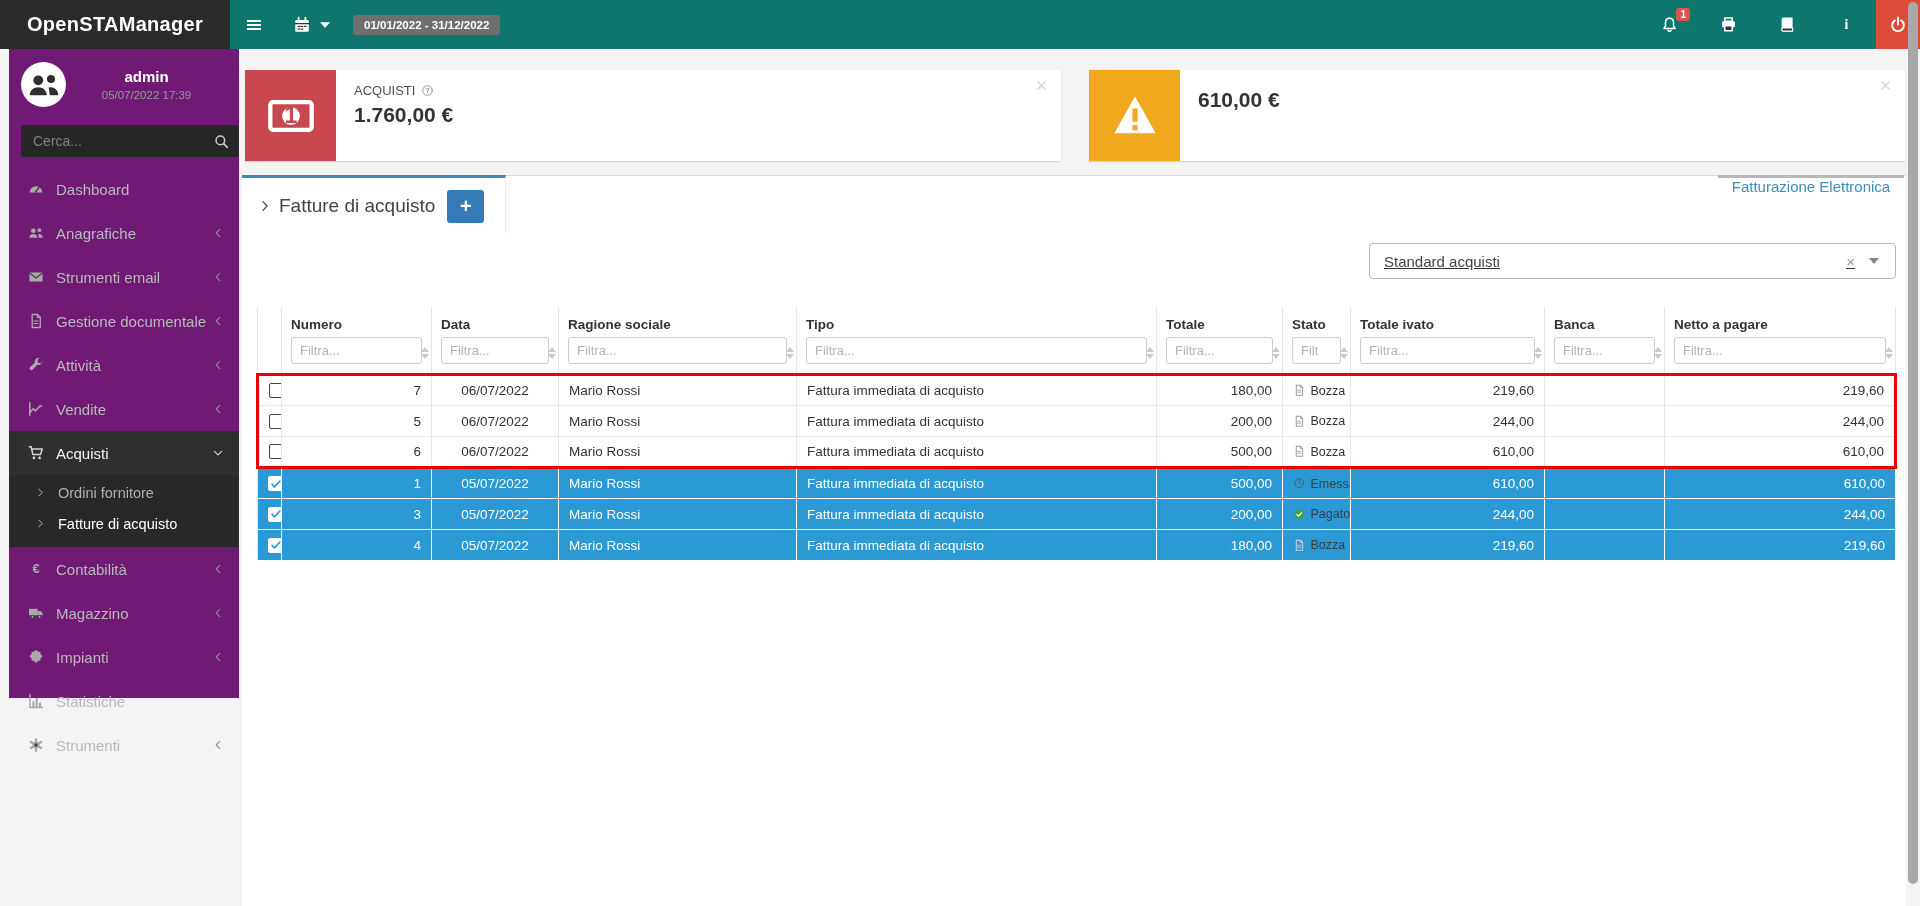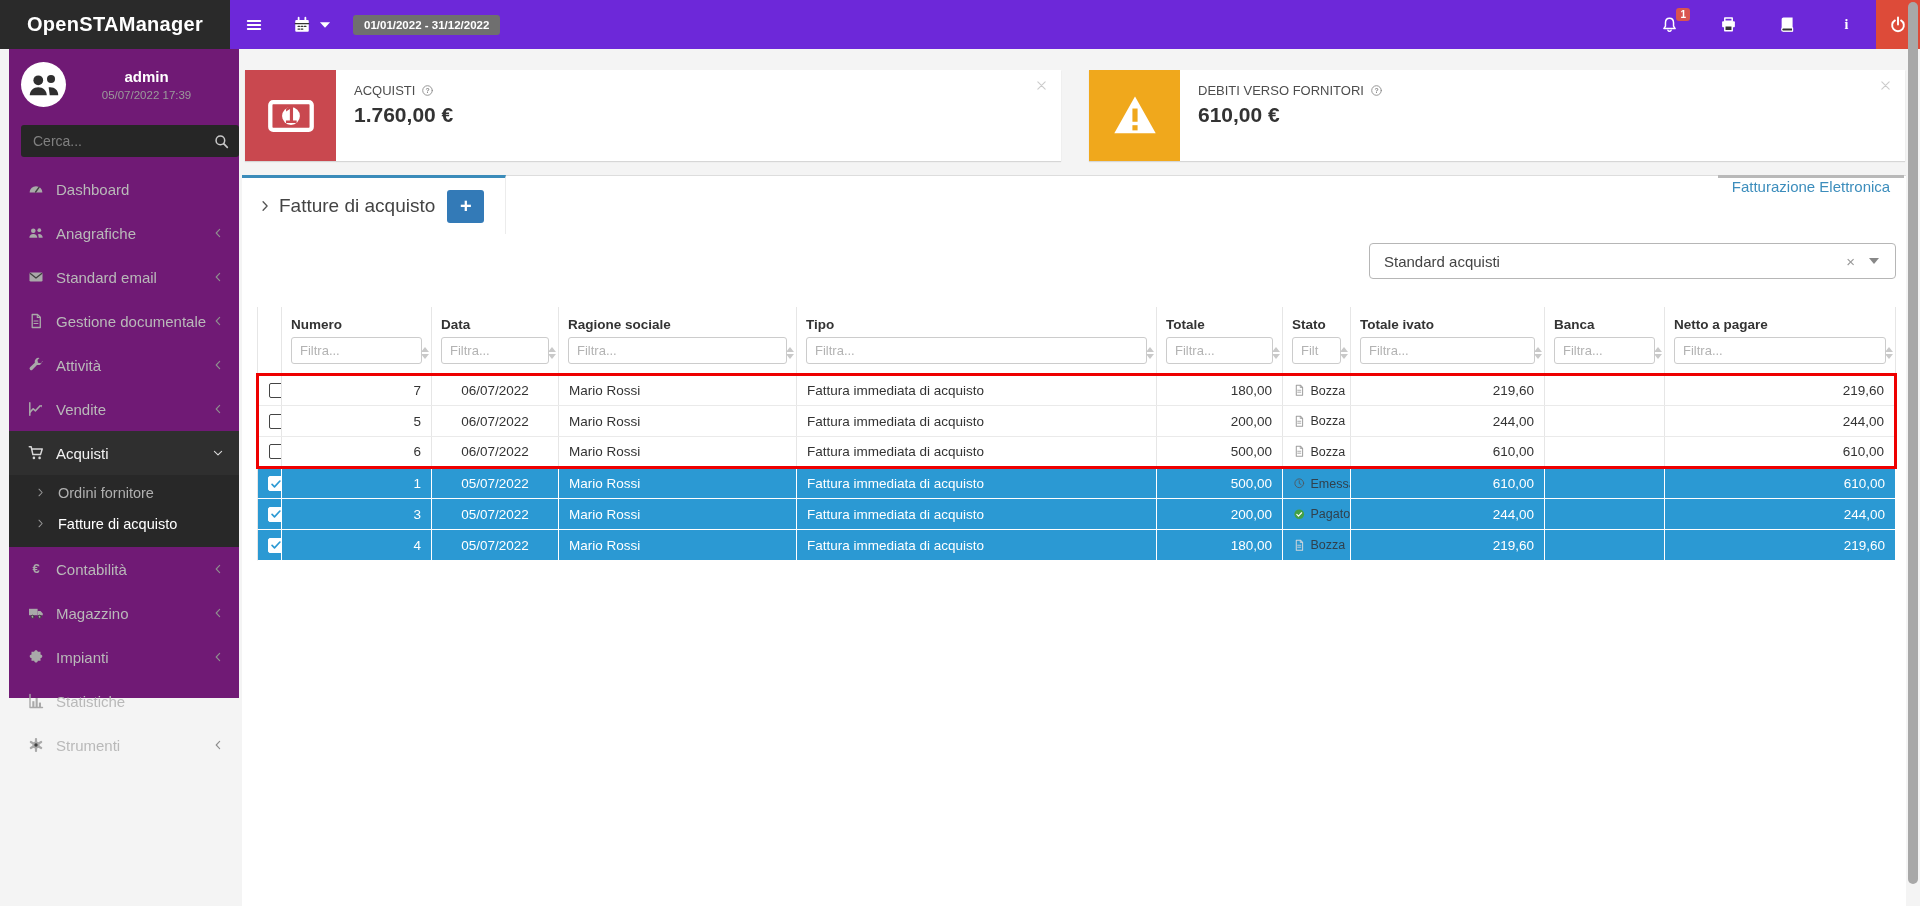--- a/index.html
+++ b/index.html
@@ -1,21 +1,21 @@
 <!DOCTYPE html>
 <html><head>
 <meta charset="utf-8">
 <style>
   * { margin:0; padding:0; box-sizing:border-box; }
   html,body { width:1920px; height:906px; overflow:hidden; }
   body { font-family:"Liberation Sans", sans-serif; background:#f4f4f4; position:relative; color:#333; }
   .ic { display:inline-flex; line-height:0; }
 
   
-  .navbar { position:absolute; left:0; top:0; width:1920px; height:49px; background:#6d28d9; z-index:5;text-align:center; }
+  .navbar { position:absolute; left:0; top:0; width:1920px; height:49px; background:#0f766e; z-index:5;text-align:center; }
   .brand { position:absolute; left:0; top:0; width:230px; height:49px; background:#2a2a2a; color:#fff;
            font-size:20px; font-weight:bold; letter-spacing:.3px; display:flex; align-items:center; justify-content:center; }
   .nav-left { position:absolute; left:230px; top:0; height:49px; display:flex; align-items:center; }
   .nav-btn { height:49px; display:flex; align-items:center; padding:0 15px; color:#fff; cursor:pointer; }
   .nav-btn .ic { font-size:18px; }
   .cal-caret { font-size:10px; margin-left:5px; color:#fff; }
   .daterange { background:#6f6f6f; color:#fff; font-size:11.5px; font-weight:bold; padding:4px 11px; border-radius:3px; margin-left:4px; }
   .nav-right { position:absolute; right:44px; top:0; height:49px; display:flex; align-items:center; }
   .nav-right .nav-btn { padding:0 21px; position:relative; }
   .nav-right .ic { font-size:17px; }
@@ -68,21 +68,21 @@
                 border-right:1px solid #ececec; display:flex; align-items:center; padding-left:16px; }
   .tab-active .chev { color:#555; font-size:14px; margin-right:7px; }
   .tab-title { font-size:19px; color:#444; white-space:nowrap; }
   .add-btn { width:37px; height:33px; background:#337ab7; border:none; border-radius:3px; color:#fff; font-size:20px; font-weight:bold;
              margin-left:12px; cursor:pointer; display:flex; align-items:center; justify-content:center; line-height:0; font-family:inherit; }
   .tab-inactive { position:absolute; left:1476px; top:-1px; width:186px; height:59px; border-top:3px solid #b9b9b9;
                   display:flex; align-items:flex-start; justify-content:center; }
   .tab-inactive a { color:#3c8dbc; font-size:15px; text-decoration:none; cursor:pointer; }
 
   .select2 { position:absolute; left:1127px; top:67px; width:527px; height:36px; border:1px solid #b6b6b6; border-radius:4px;
-             background:#fff; display:flex; align-items:center; cursor:pointer; }
+             background:#fff; display:flex; align-items:center; cursor:pointer;text-decoration:underline; }
   .select2 .sel-text { flex:1; font-size:15px; color:#444; padding-left:14px; }
   .select2 .sel-clear { color:#999; font-size:15px; padding:0 14px; cursor:pointer; }
   .select2 .sel-caret { width:0; height:0; border-left:5px solid transparent; border-right:5px solid transparent;
                         border-top:6px solid #888; margin-right:16px; }
 
   
   table.grid { position:absolute; left:14px; top:131px; width:1638px; border-collapse:collapse; table-layout:fixed; }
   .grid th, .grid td { border-right:1px solid #e6e6e6; overflow:hidden; white-space:nowrap; }
   .grid th:first-child, .grid td:first-child { border-left:1px solid #e6e6e6; }
   .grid thead th { text-align:left; font-size:13.5px; color:#333; padding:5px 9px 1px 9px; height:26px; vertical-align:bottom; }
@@ -243,21 +243,21 @@
           </svg>
         </span>
       </div>
       <div class="m-item">
         <span class="ic m-ic">
           <svg viewBox="0 0 16 16" width="1em" height="1em" fill="none" stroke="currentColor" stroke-linecap="round" stroke-linejoin="round" stroke-width="1.4">
             <rect x="1.5" y="3.5" width="13" height="9" rx="1.2" fill="currentColor" stroke="none"></rect>
             <path d="M2.3 4.6L8 9.1l5.7-4.5" stroke="#404040" stroke-width="1.3"></path>
           </svg>
         </span>
-        <span class="m-label">Standard email</span>
+        <span class="m-label">Strumenti email</span>
         <span class="ic m-chev">
           <svg viewBox="0 0 16 16" width="1em" height="1em" fill="none" stroke="currentColor" stroke-linecap="round" stroke-linejoin="round" stroke-width="1.4">
             <path d="M10.2 3.2L5.6 8l4.6 4.8" stroke-width="1.5"></path>
           </svg>
         </span>
       </div>
       <div class="m-item">
         <span class="ic m-ic">
           <svg viewBox="0 0 16 16" width="1em" height="1em" fill="none" stroke="currentColor" stroke-linecap="round" stroke-linejoin="round" stroke-width="1.4">
             <path d="M4.2 1.5h5.3l2.8 2.8v10.2H4.2z" stroke-width="1.3"></path>
@@ -442,29 +442,20 @@
         <div class="card-icon" style="background: rgb(240, 168, 28); --accent: #f0a81c;">
           <span class="ic" style="font-size:46px;color:#fff">
             <svg viewBox="0 0 16 16" width="1em" height="1em" fill="none" stroke="currentColor" stroke-linecap="round" stroke-linejoin="round" stroke-width="1.4">
               <path d="M8 1.2L15.2 14H.8z" fill="#fff" stroke="none"></path>
               <rect x="7.1" y="5.4" width="1.8" height="4.6" fill="var(--accent)" stroke="none"></rect>
               <rect x="7.1" y="11.2" width="1.8" height="1.8" fill="var(--accent)" stroke="none"></rect>
             </svg>
           </span>
         </div>
         <div class="card-body">
-          <div class="card-label">
-            <span>DEBITI VERSO FORNITORI</span>
-            <span class="ic">
-              <svg viewBox="0 0 16 16" width="1em" height="1em" fill="none" stroke="currentColor" stroke-linecap="round" stroke-linejoin="round" stroke-width="1.4">
-                <circle cx="8" cy="8" r="5.9" stroke-width="1.1"></circle>
-                <text x="8" y="11" text-anchor="middle" font-size="8.5" font-weight="bold" fill="currentColor" stroke="none">?</text>
-              </svg>
-            </span>
-          </div>
           <div class="card-value">610,00 €</div>
         </div>
         <span class="ic card-close">
           <svg viewBox="0 0 16 16" width="1em" height="1em" fill="none" stroke="currentColor" stroke-linecap="round" stroke-linejoin="round" stroke-width="1.4">
             <path d="M3.5 3.5l9 9M12.5 3.5l-9 9" stroke-width="1.4"></path>
           </svg>
         </span>
       </div>
     </div>
 

